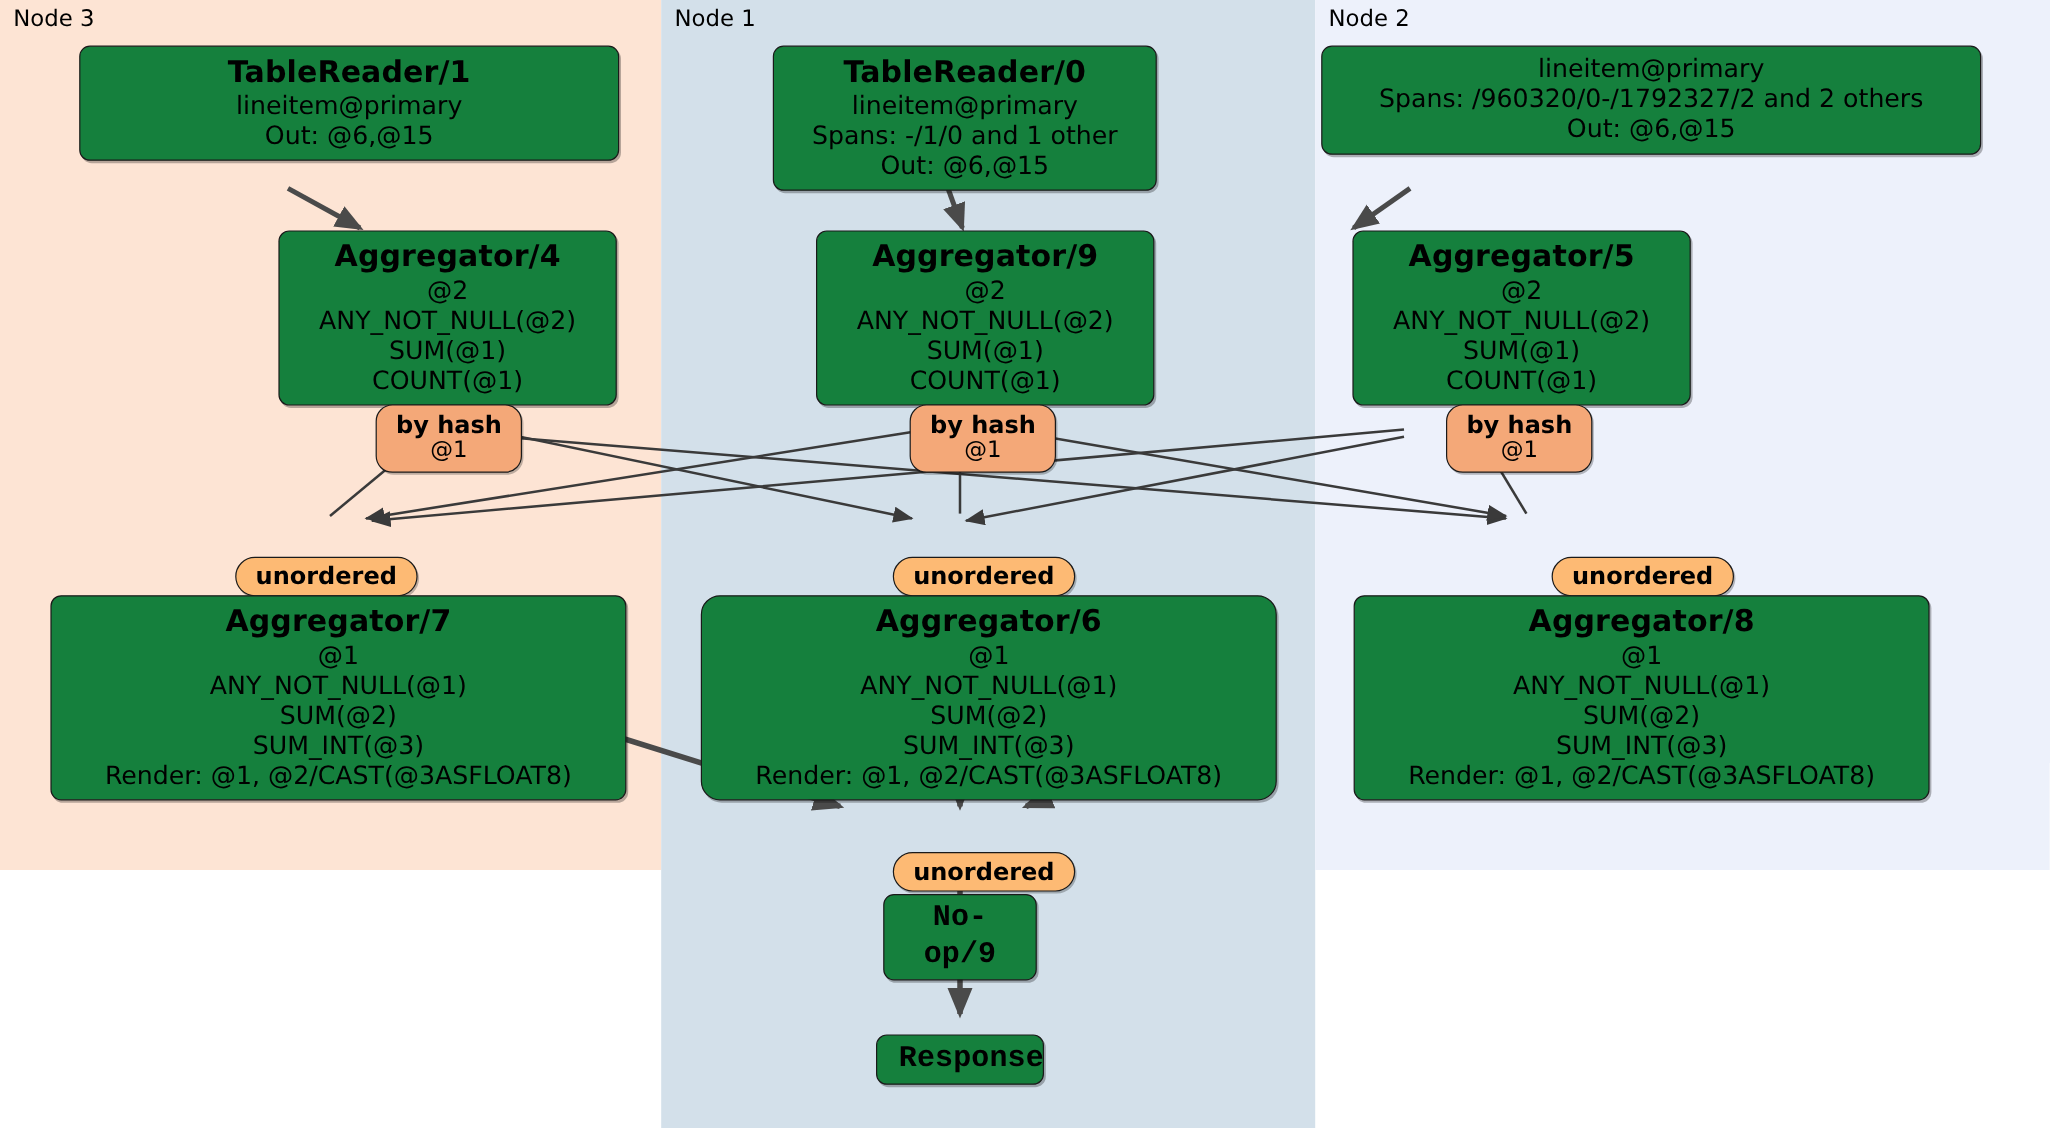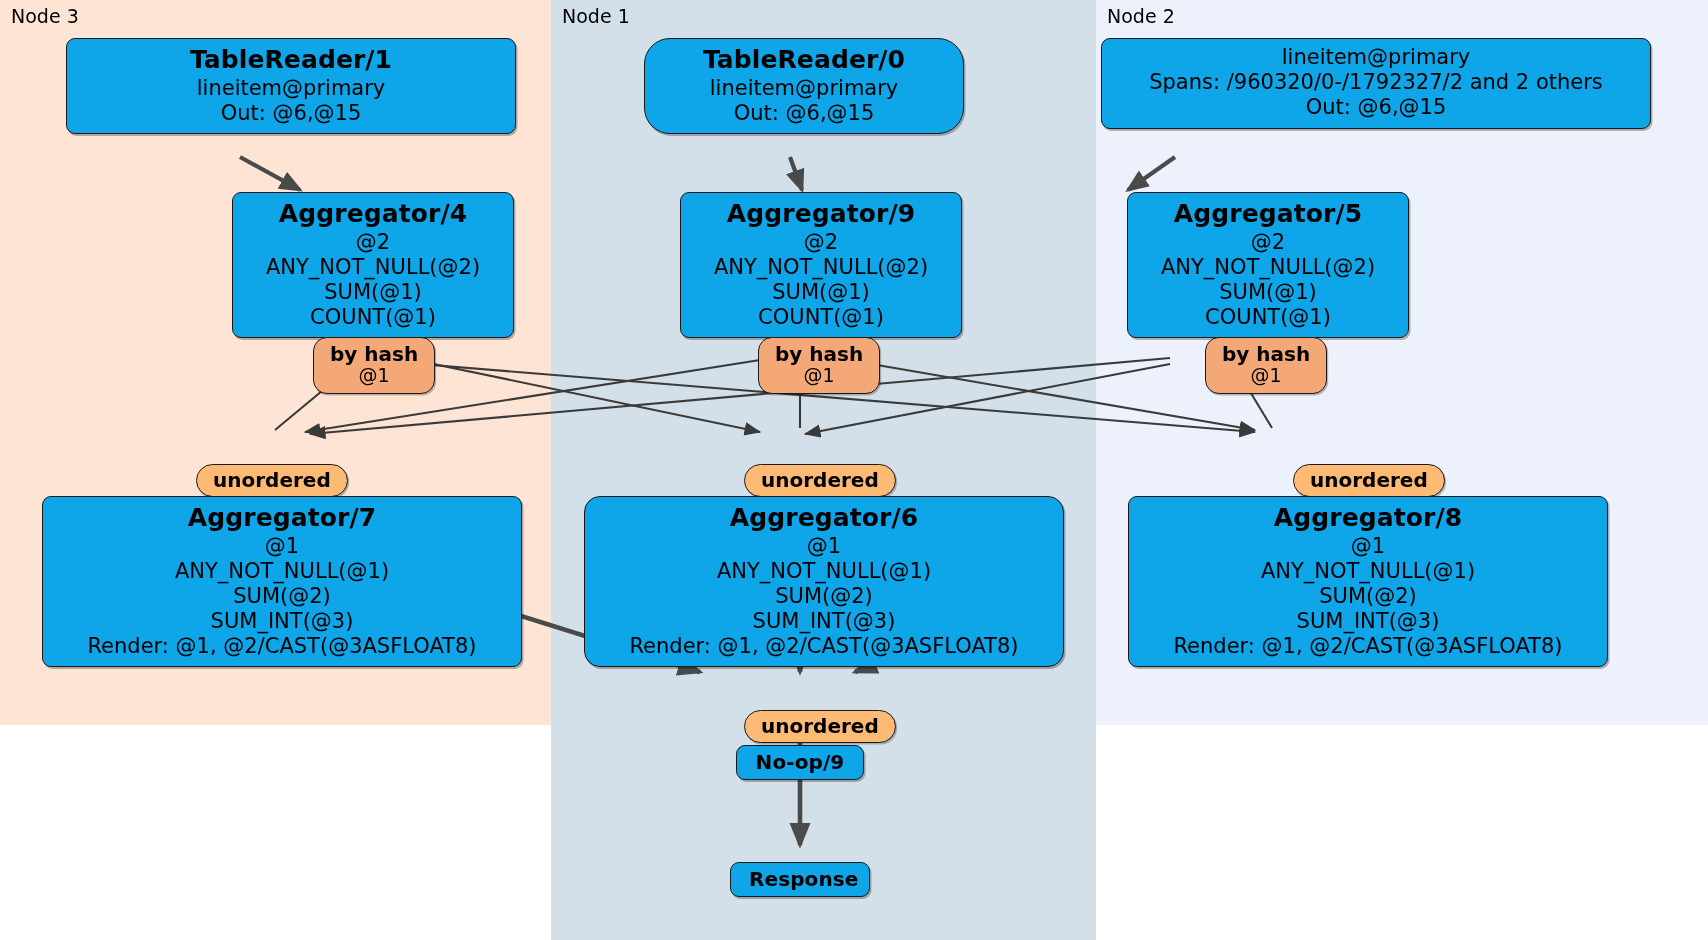--- a/index.html
+++ b/index.html
@@ -45,21 +45,21 @@
     position: absolute;
     left: 0; top: 0;
     width: 1708px; height: 940px;
     pointer-events: none;
   }
 
   
   .proc-box {
     position: absolute;
     box-sizing: border-box;
-    background: #0ea5e9;
+    background: #15803d;
     border: 1.6px solid #1a1a1a;
     border-radius: 9px;
     text-align: center;
     padding: 6px 10px 7px 10px;
     color: #000;
     font-size: 21px;
     line-height: 1.20;
     box-shadow: 1.5px 2px 0 rgba(0,0,0,0.28);
   }
   .proc-box .title {
@@ -70,21 +70,21 @@
   }
   .proc-box .detail {
     font-size: 21px;
     line-height: 1.20;
     white-space: nowrap;
   }
 
   .small-box {
     padding: 4px 18px 5px 18px;
   }
-  .small-box .title { font-size: 20px; }
+  .small-box .title { font-size: 25px; font-family: Liberation Mono, monospace; }
 
   
   .badge {
     position: absolute;
     box-sizing: border-box;
     border: 1.4px solid #1a1a1a;
     text-align: center;
     color: #000;
     line-height: 1.12;
     white-space: nowrap;
@@ -168,23 +168,24 @@
       <path d="M 800 730 L 800 845" marker-end="url(#ah-thick)"></path>
     </g>
   </svg>
 
   <div class="proc-box" id="tr1" style="left:66px; top:38px; width:450px;">
     <div class="title">TableReader/1</div>
     <div class="detail">lineitem@primary</div>
     <div class="detail">Out: @6,@15</div>
   </div>
 
-  <div class="proc-box" id="tr0" style="left:644px; top:38px; width:320px;border-radius:26px;">
+  <div class="proc-box" id="tr0" style="left:644px; top:38px; width:320px;">
     <div class="title">TableReader/0</div>
     <div class="detail">lineitem@primary</div>
+    <div class="detail">Spans: -/1/0 and 1 other</div>
     <div class="detail">Out: @6,@15</div>
   </div>
 
   <div class="proc-box" id="tr2" style="left:1101px; top:38px; width:550px;">
     <div class="detail">lineitem@primary</div>
     <div class="detail">Spans: /960320/0-/1792327/2 and 2 others</div>
     <div class="detail">Out: @6,@15</div>
   </div>
 
   <div class="proc-box" id="agg4" style="left:232px; top:192px; width:282px;">

